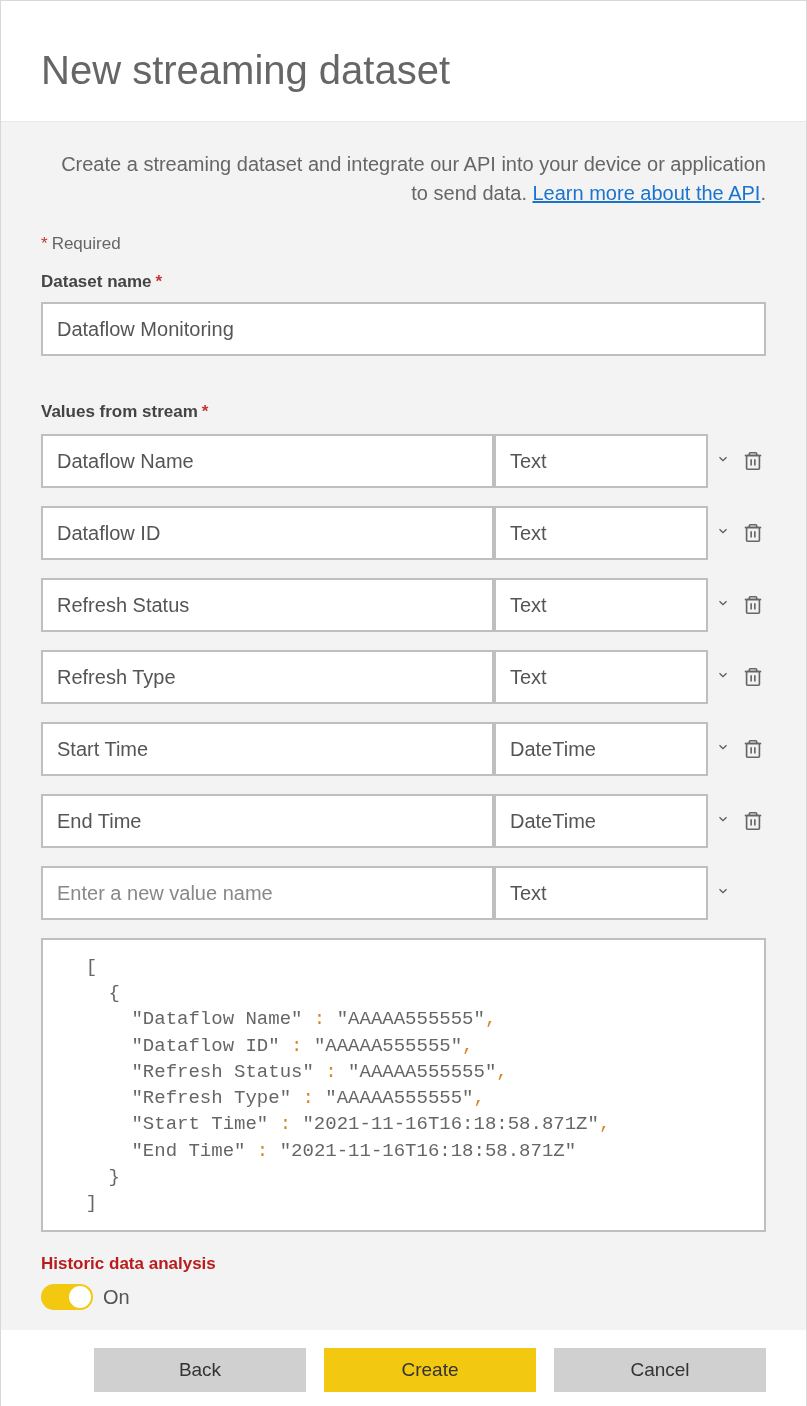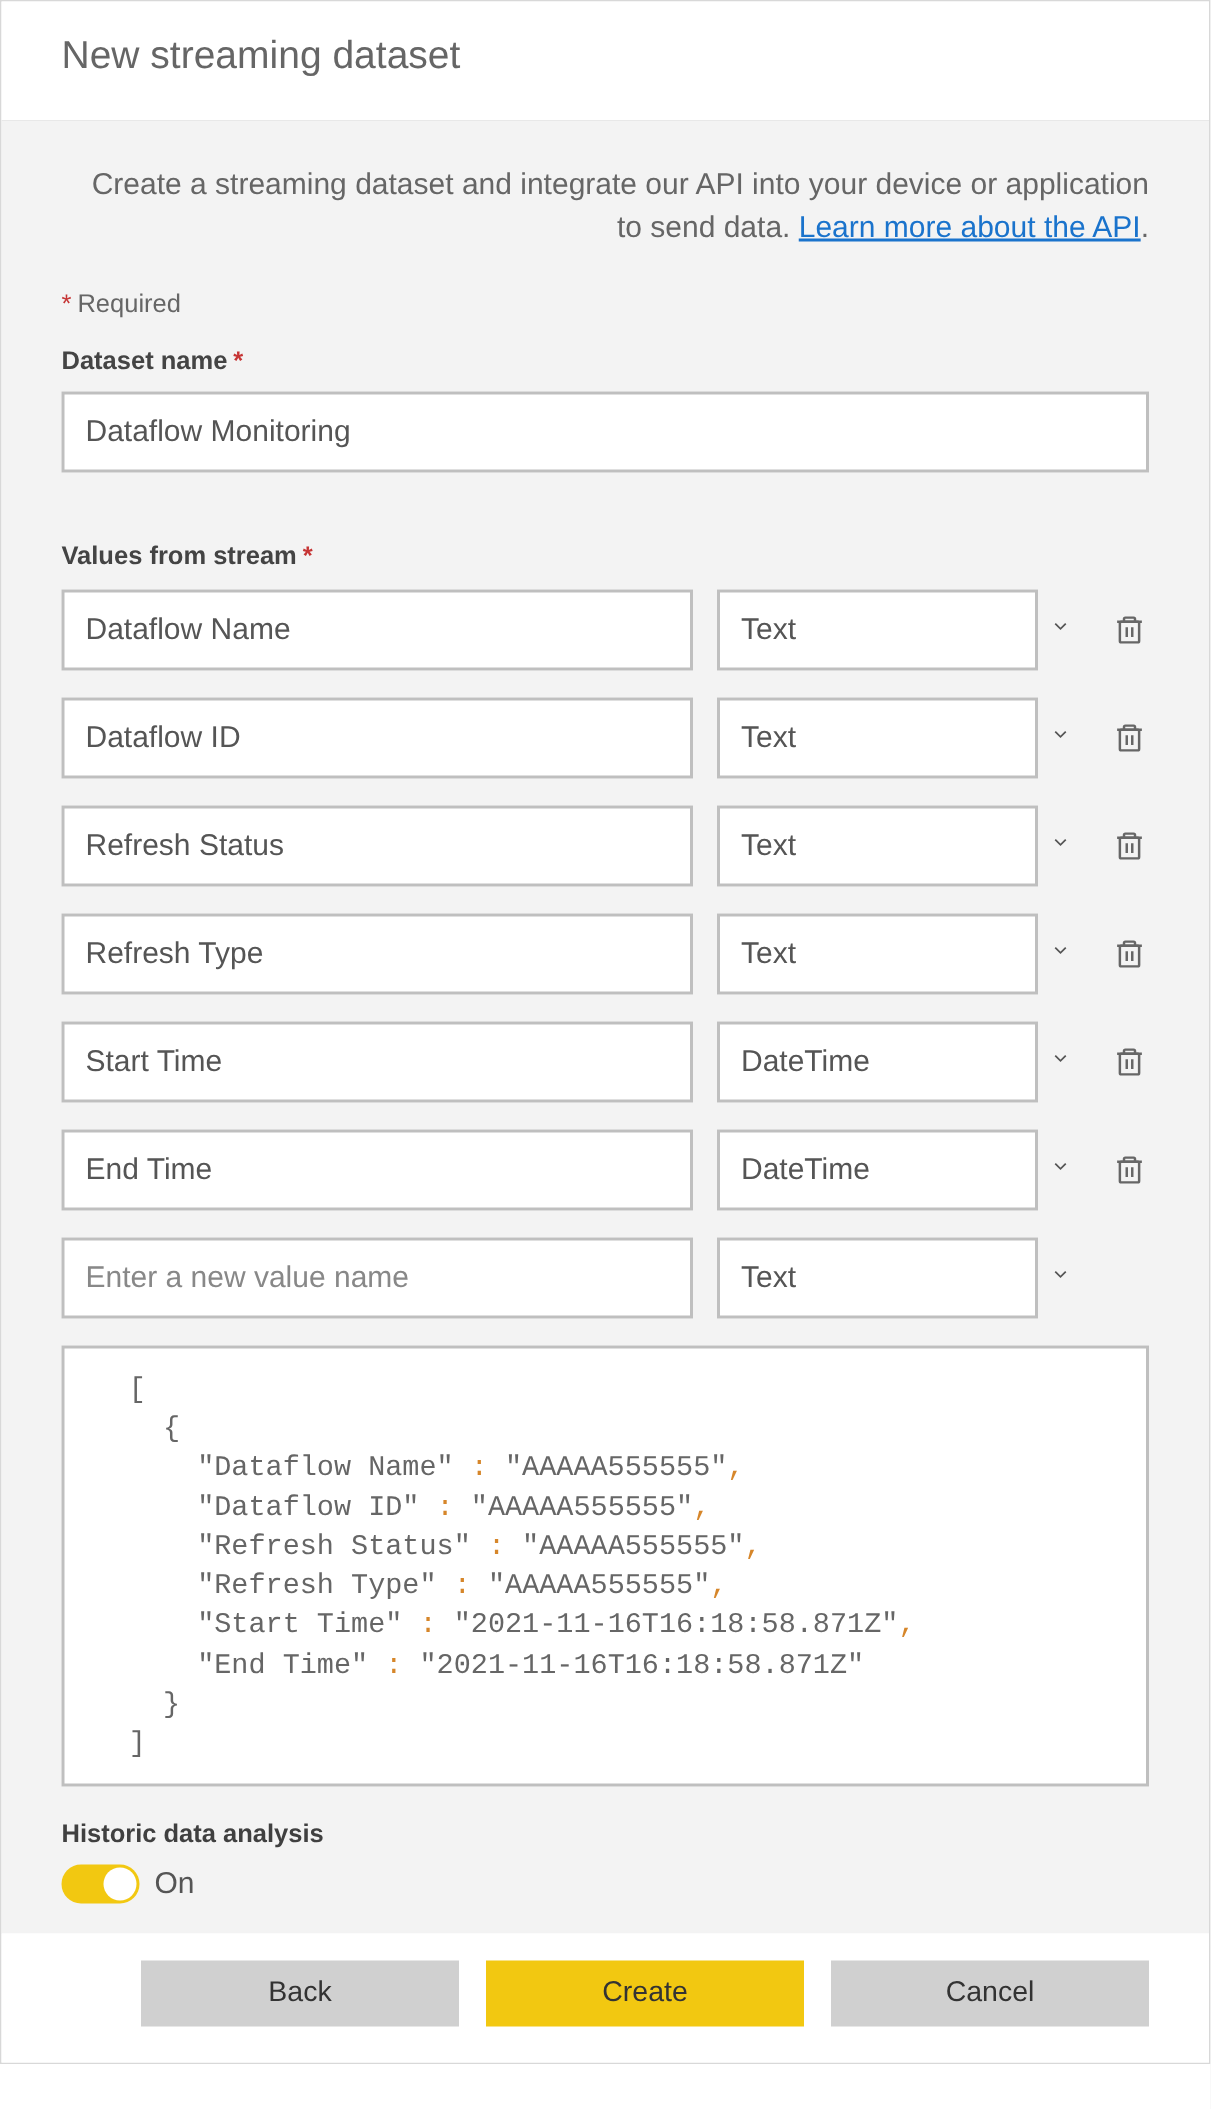--- a/index.html
+++ b/index.html
@@ -11,23 +11,24 @@
   }
   .dialog {
     border: 1px solid #d8d8d8;
   }
   .header {
     background: #fff;
     padding: 20px 40px 28px 40px;
     border-bottom: 1px solid #e8e8e8;
   }
   .header h1 {
-    font-size: 26px;
+    font-size: 40px;
     font-weight: 400;
     color: #666;
+    margin-top: 27px;
   }
   .body {
     background: #f3f3f3;
     padding: 28px 40px 20px 40px;
   }
   .desc {
     font-size: 20px;
     color: #666;
     line-height: 1.45;
     margin-bottom: 26px;
@@ -60,21 +61,21 @@
     color: #555;
     padding: 16px 14px;
     font-family: inherit;
   }
   .text-input::placeholder { color: #888; }
   .dataset-name { margin-bottom: 28px; }
   .stream-section .field-label { margin-bottom: 12px; margin-top: 46px; }
   .row {
     display: flex;
     align-items: center;
-    gap: 16px;
+    gap: 0;
     margin-bottom: 18px;
   }
   .row .name-input { flex: 1; }
   .row .type-select {
     width: 214px;
     height: 54px;
     border: 2px solid #bfbfbf;
     background: #fff;
     font-size: 20px;
     color: #555;
@@ -112,21 +113,21 @@
     overflow-x: auto;
     margin-bottom: 22px;
   }
   .preview-box .key { color: #666; }
   .preview-box .colon { color: #d6862a; }
   .preview-box .comma { color: #d6862a; }
   .preview-box .val { color: #666; }
   .hist-label {
     font-size: 17px;
     font-weight: 600;
-    color: #404040;
+    color: #b91c1c;
     margin-bottom: 10px;
   }
   .toggle-row { display: flex; align-items: center; gap: 10px; }
   .toggle {
     width: 52px; height: 26px;
     background: #f2c811;
     border-radius: 13px;
     position: relative;
     cursor: pointer;
     border: none;

